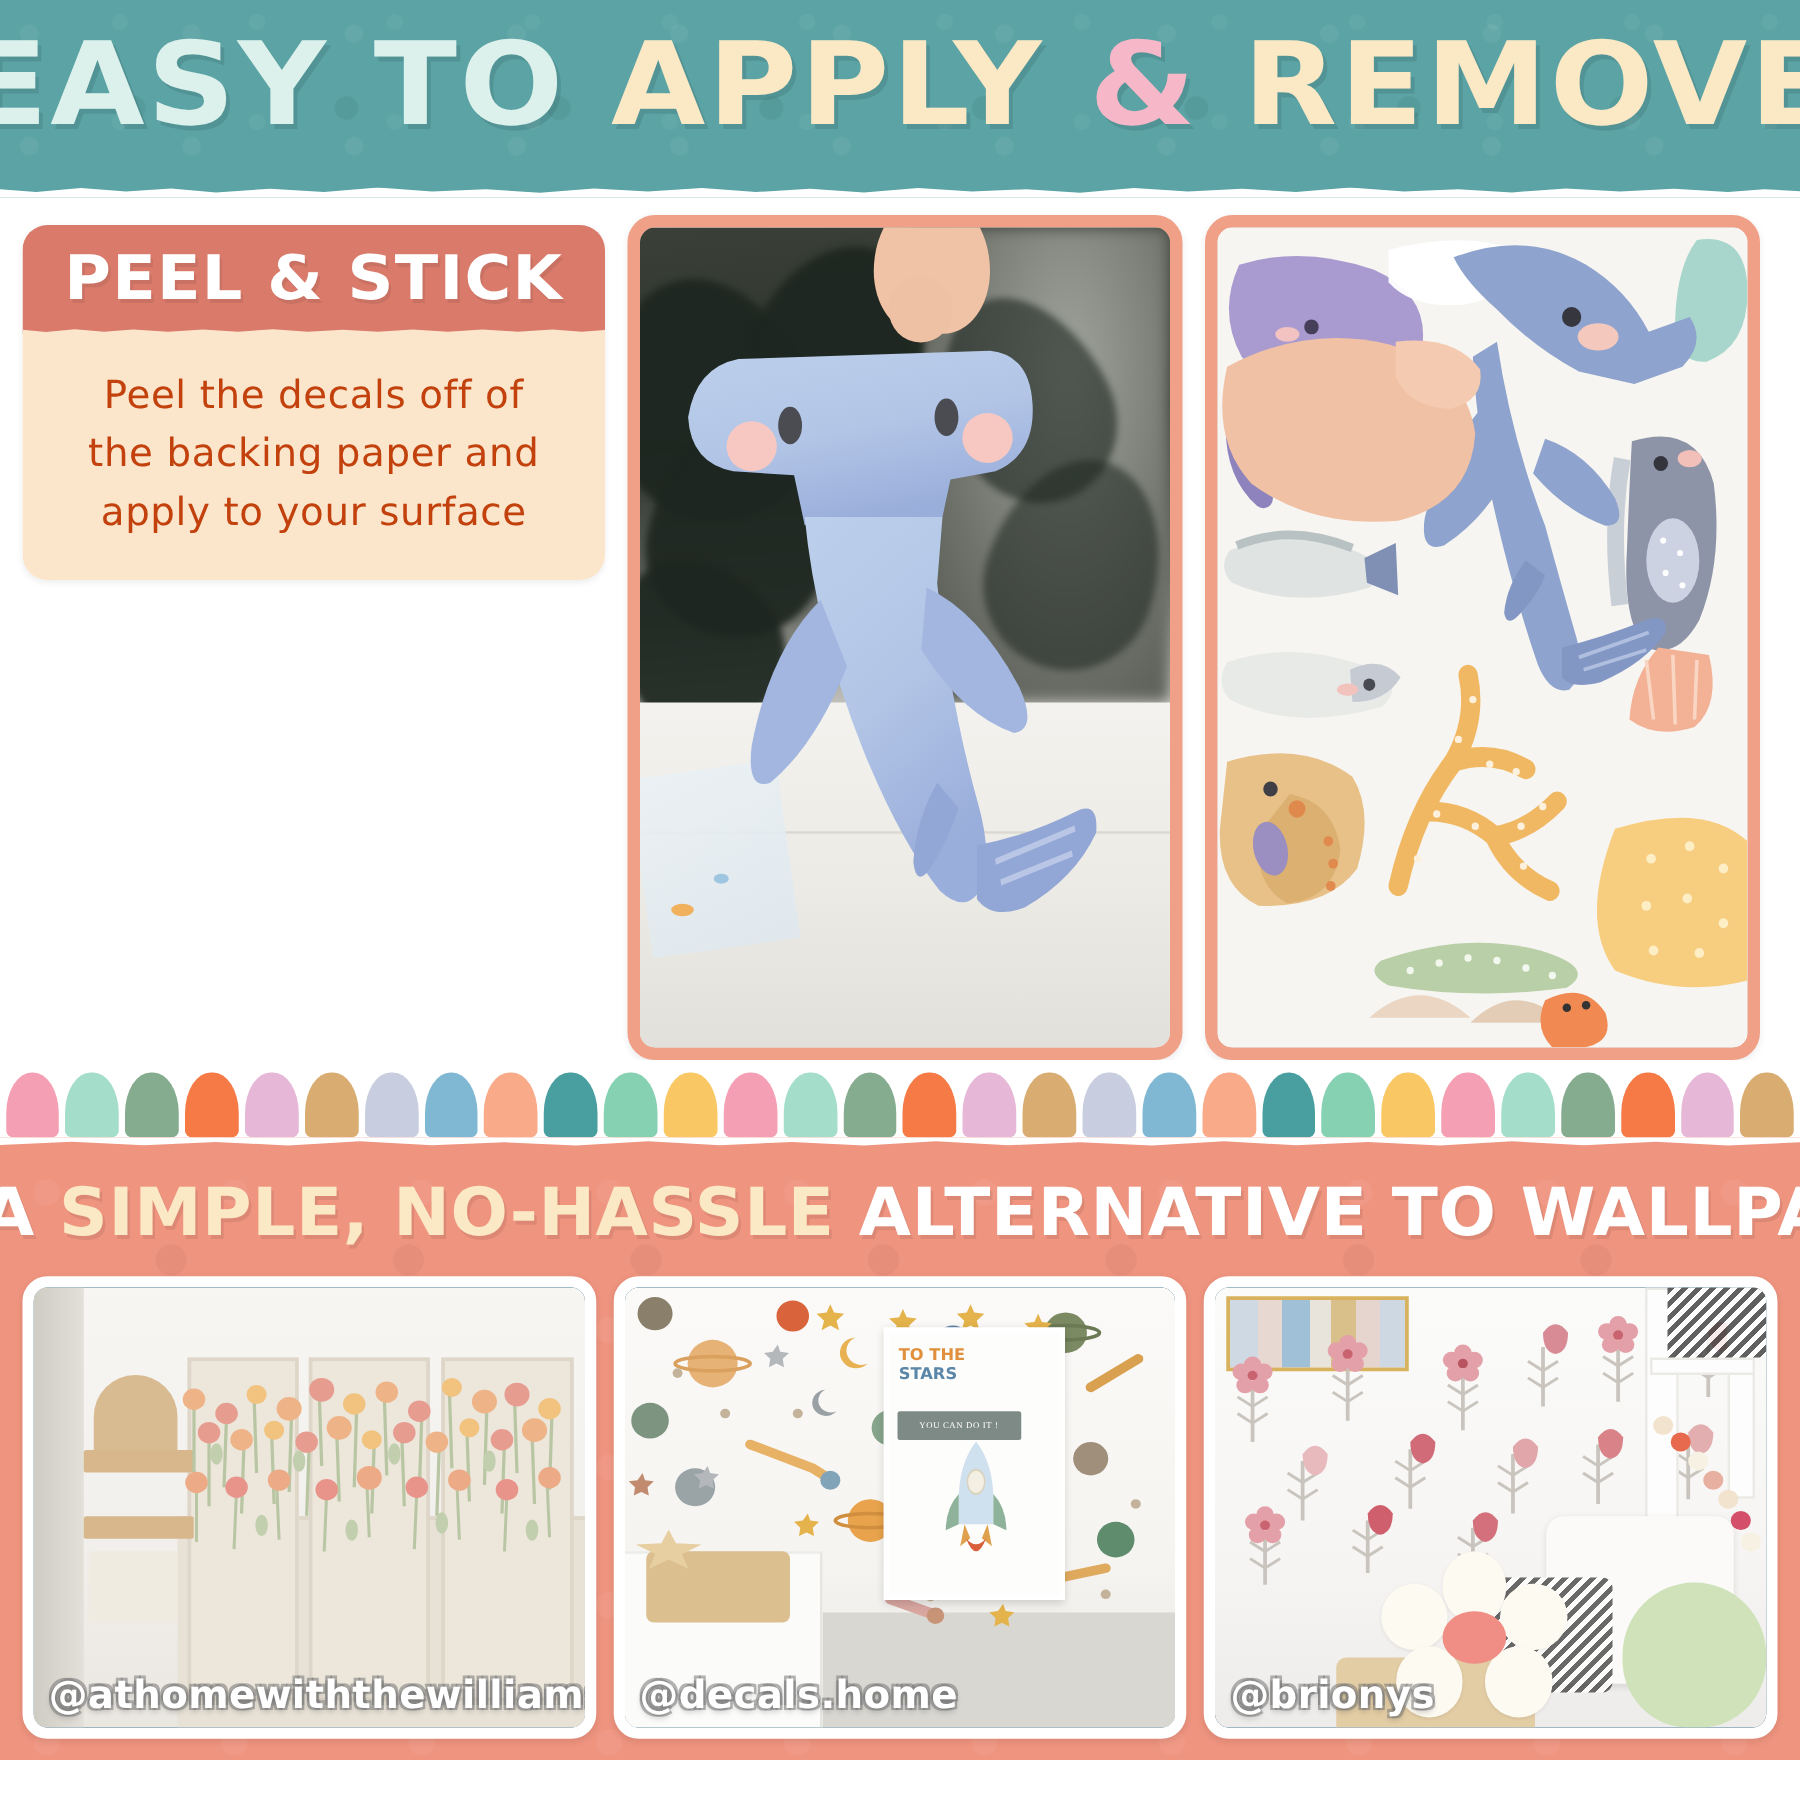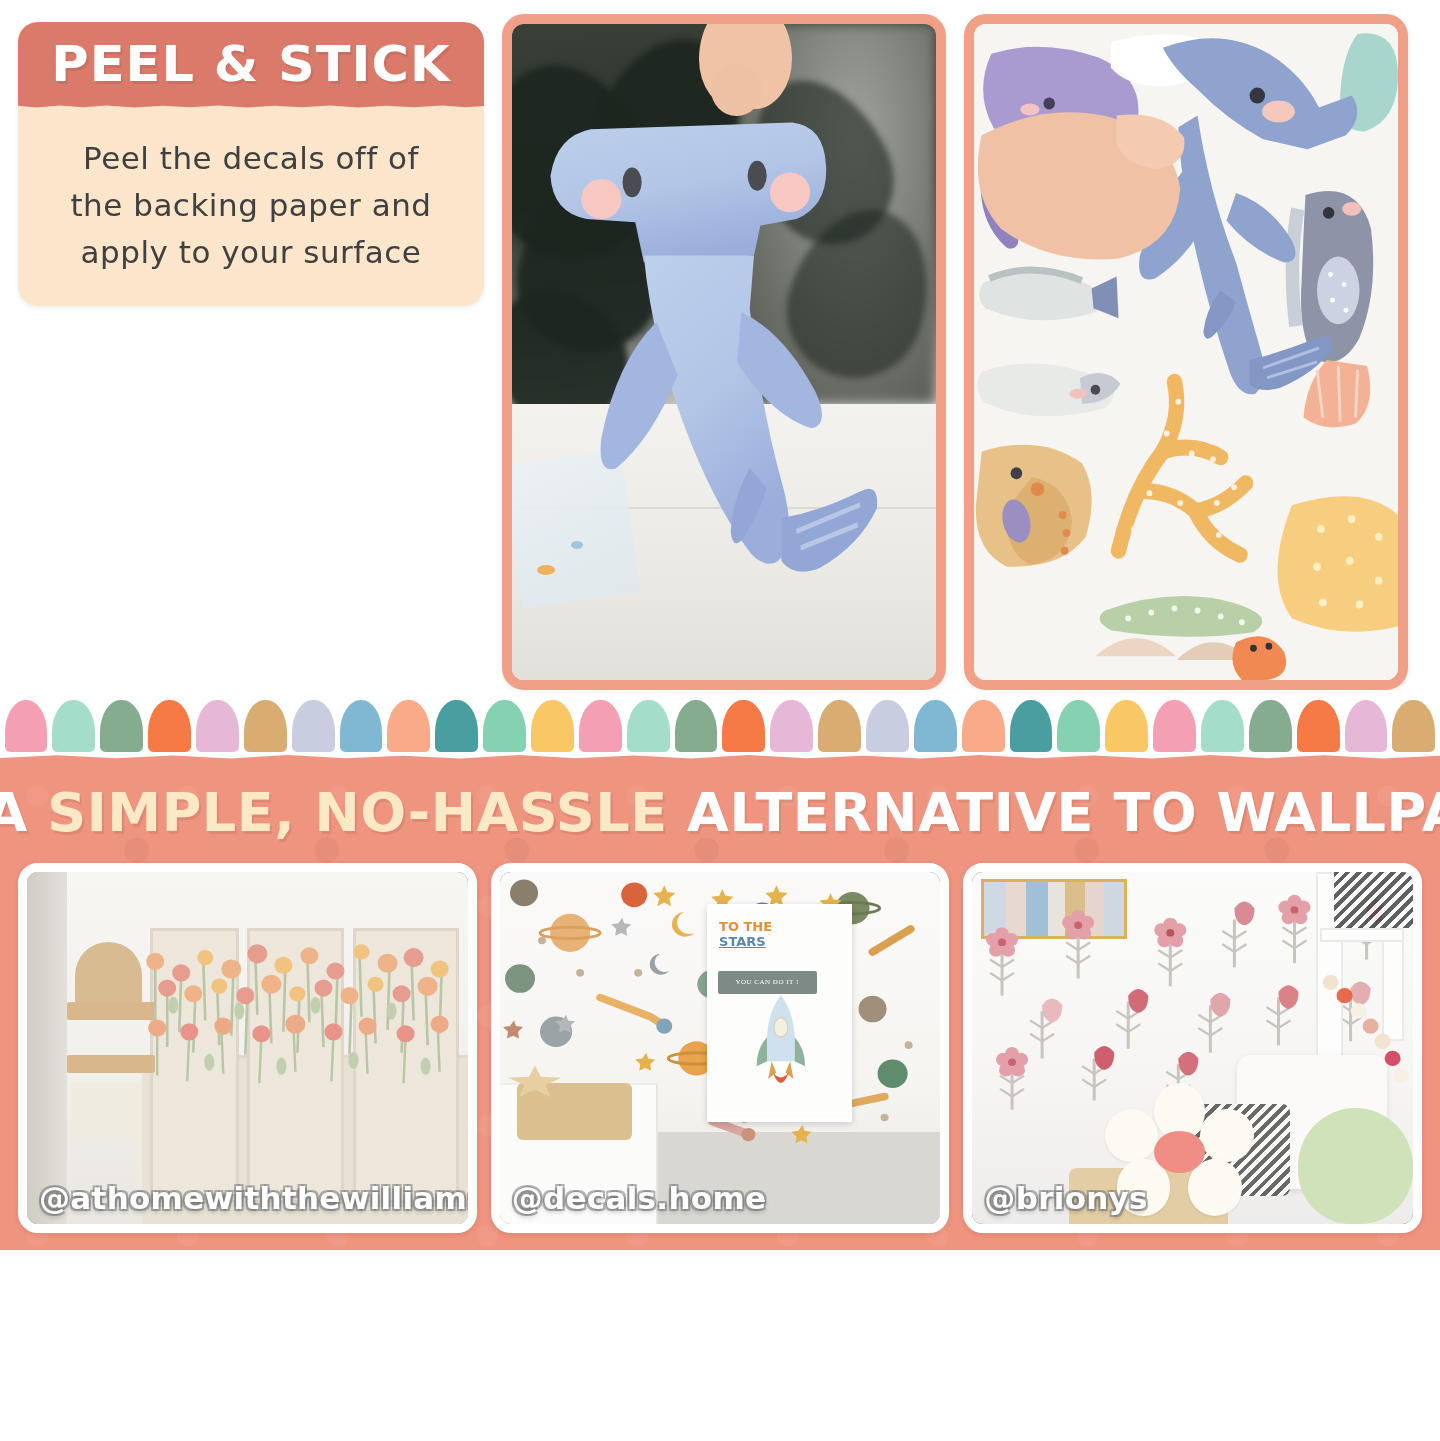--- a/index.html
+++ b/index.html
@@ -89,21 +89,21 @@
   }
   .card-body{
     background:#fbe6cc;
     padding:26px 34px 30px;
     text-align:center;
   }
   .card-body-text{
     font-family:"DejaVu Sans", sans-serif;
     font-size:31px;
     line-height:1.52;
-    color:#404040;
+    color:#c2410c;
     letter-spacing:.5px;
   }
 
   
   .photo-frame{
     width:444px;
     border:10px solid #f0a087;
     border-radius:22px;
     overflow:hidden;
     position:relative;
@@ -238,20 +238,26 @@
   .r3 .daisy{ position:absolute; left:30%; bottom:0; width:34%; height:40%; }
   .r3 .petal{ position:absolute; background:#fdfaf2; border-radius:50%; box-shadow:0 1px 3px rgba(0,0,0,.08); }
   .r3 .daisycenter{ position:absolute; left:33%; top:34%; width:34%; height:30%; background:#f08d84; border-radius:50%; }
   .r3 .basket{ position:absolute; left:22%; bottom:0; width:36%; height:16%; background:#e3cda5; border-radius:8px 8px 0 0;}
 </style>
 </head>
 <body>
 
 <div class="page">
 
+  <div class="header">
+    <div class="header-title">
+      <span class="t-mint">EASY TO </span><span class="t-cream">APPLY </span><span class="t-pink">&amp; </span><span class="t-cream">REMOVE</span>
+    </div>
+    <div class="header-torn"></div>
+  </div>
 
   <div class="top-section">
 
     <div class="left-col">
 
       <div class="info-card">
         <div class="card-head peel">
           <span class="card-head-text">PEEL &amp; STICK</span>
         </div>
         <div class="card-body">
@@ -644,21 +650,21 @@
               <circle cx="138" cy="106" r="4"></circle>
                 <circle cx="244" cy="260" r="4"></circle>
               <circle cx="384" cy="258" r="4"></circle>
                 <circle cx="408" cy="182" r="4"></circle>
             </g>
           </svg>
 
           <div class="poster">
             <div class="ptitle">
               <span style="color:#e0903d;">TO THE</span><br>
-              <span style="color:#5a86a8;text-decoration:underline;">STARS</span>
+              <span style="color:#5a86a8;">STARS</span>
             </div>
             <div class="pbanner">YOU CAN DO IT !</div>
             <svg class="rocket" viewBox="0 0 100 120" preserveAspectRatio="none">
               <path d="M50 4 Q74 26 74 62 L74 86 L26 86 L26 62 Q26 26 50 4 Z" fill="#cfe0ee"></path>
               <path d="M26 56 Q8 70 8 92 L26 86 Z" fill="#8fb39a"></path>
               <path d="M74 56 Q92 70 92 92 L74 86 Z" fill="#8fb39a"></path>
               <circle cx="50" cy="44" r="12" fill="#f3efe2" stroke="#d9d2bd" stroke-width="2"></circle>
               <path d="M34 86 L28 108 L42 100 Z" fill="#e0a14e"></path>
               <path d="M66 86 L72 108 L58 100 Z" fill="#e0a14e"></path>
               <path d="M36 100 Q50 126 64 100 Q50 112 36 100 Z" fill="#d9603a"></path>

